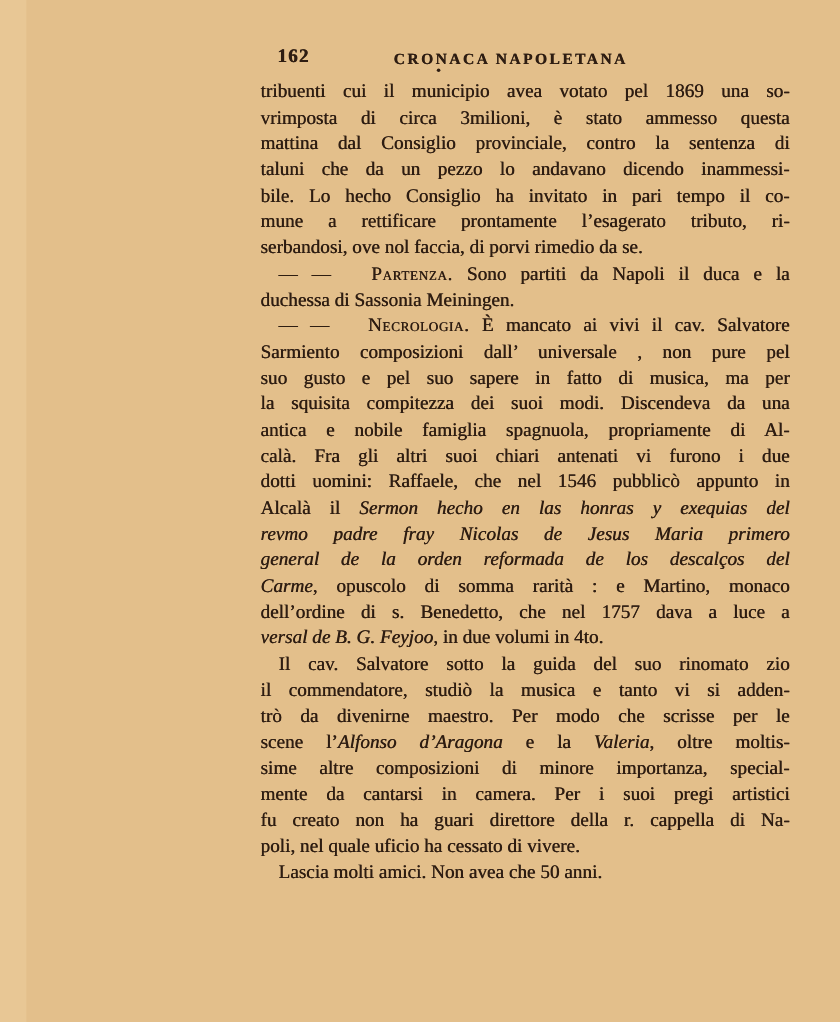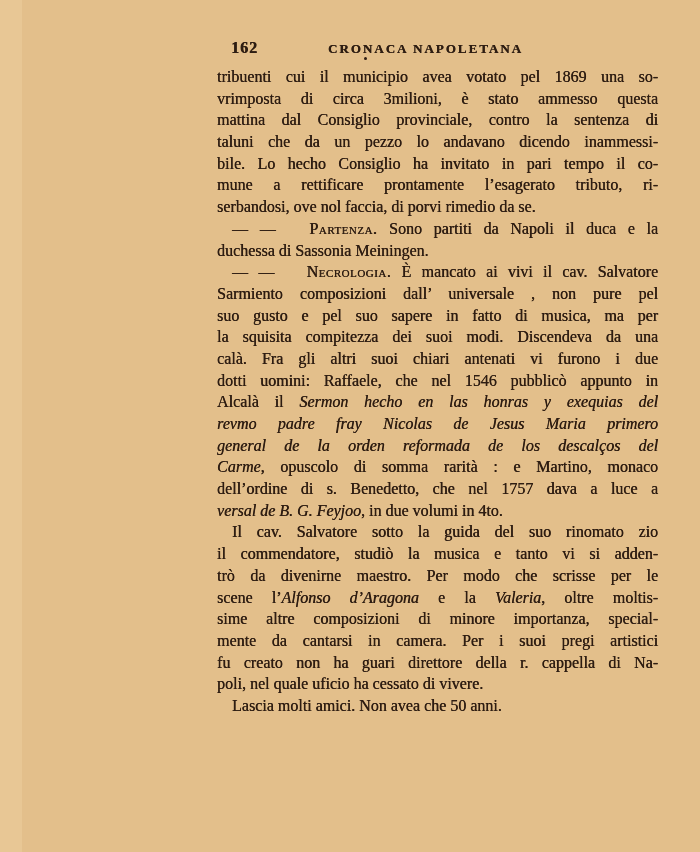--- a/index.html
+++ b/index.html
@@ -87,20 +87,21 @@
       <div class="line"><span>taluni che da un pezzo lo andavano dicendo inammessi-</span></div>
       <div class="line"><span>bile. Lo hecho Consiglio ha invitato in pari tempo il co-</span></div>
       <div class="line"><span>mune a rettificare prontamente l’esagerato tributo, ri-</span></div>
       <div class="line last"><span>serbandosi, ove nol faccia, di porvi rimedio da se.</span></div>
       <div class="line ind"><span>— — </span><span class="sc">Partenza.</span><span> Sono partiti da Napoli il duca e la</span></div>
       <div class="line last"><span>duchessa di Sassonia Meiningen.</span></div>
       <div class="line ind"><span>— — </span><span class="sc">Necrologia.</span><span> È mancato ai vivi il cav.  Salvatore</span></div>
       <div class="line"><span>Sarmiento composizioni dall’ universale , non pure pel</span></div>
       <div class="line"><span>suo gusto e pel suo sapere in fatto di musica,  ma per</span></div>
       <div class="line"><span>la squisita compitezza dei suoi modi. Discendeva da una</span></div>
+      <div class="line"><span>antica e nobile famiglia spagnuola, propriamente di Al-</span></div>
       <div class="line"><span>calà.  Fra gli altri  suoi chiari  antenati  vi  furono  i due</span></div>
       <div class="line"><span>dotti uomini: Raffaele, che nel 1546 pubblicò appunto in</span></div>
       <div class="line"><span>Alcalà il </span><span class="it">Sermon hecho en las honras y exequias del</span></div>
       <div class="line"><span class="it">revmo padre fray Nicolas de Jesus Maria primero</span></div>
       <div class="line"><span class="it">general de la orden reformada de los descalços del</span></div>
       <div class="line"><span class="it">Carme</span><span>, opuscolo di somma rarità : e Martino,  monaco</span></div>
       <div class="line"><span>dell’ordine di s. Benedetto, che nel  1757 dava a luce a</span></div>
       <div class="line last"><span class="it">versal de B.  G.  Feyjoo</span><span>, in due  volumi in 4to.</span></div>
       <div class="line ind"><span>Il cav. Salvatore sotto la guida del  suo rinomato zio</span></div>
       <div class="line"><span>il commendatore, studiò la musica e tanto  vi si adden-</span></div>

